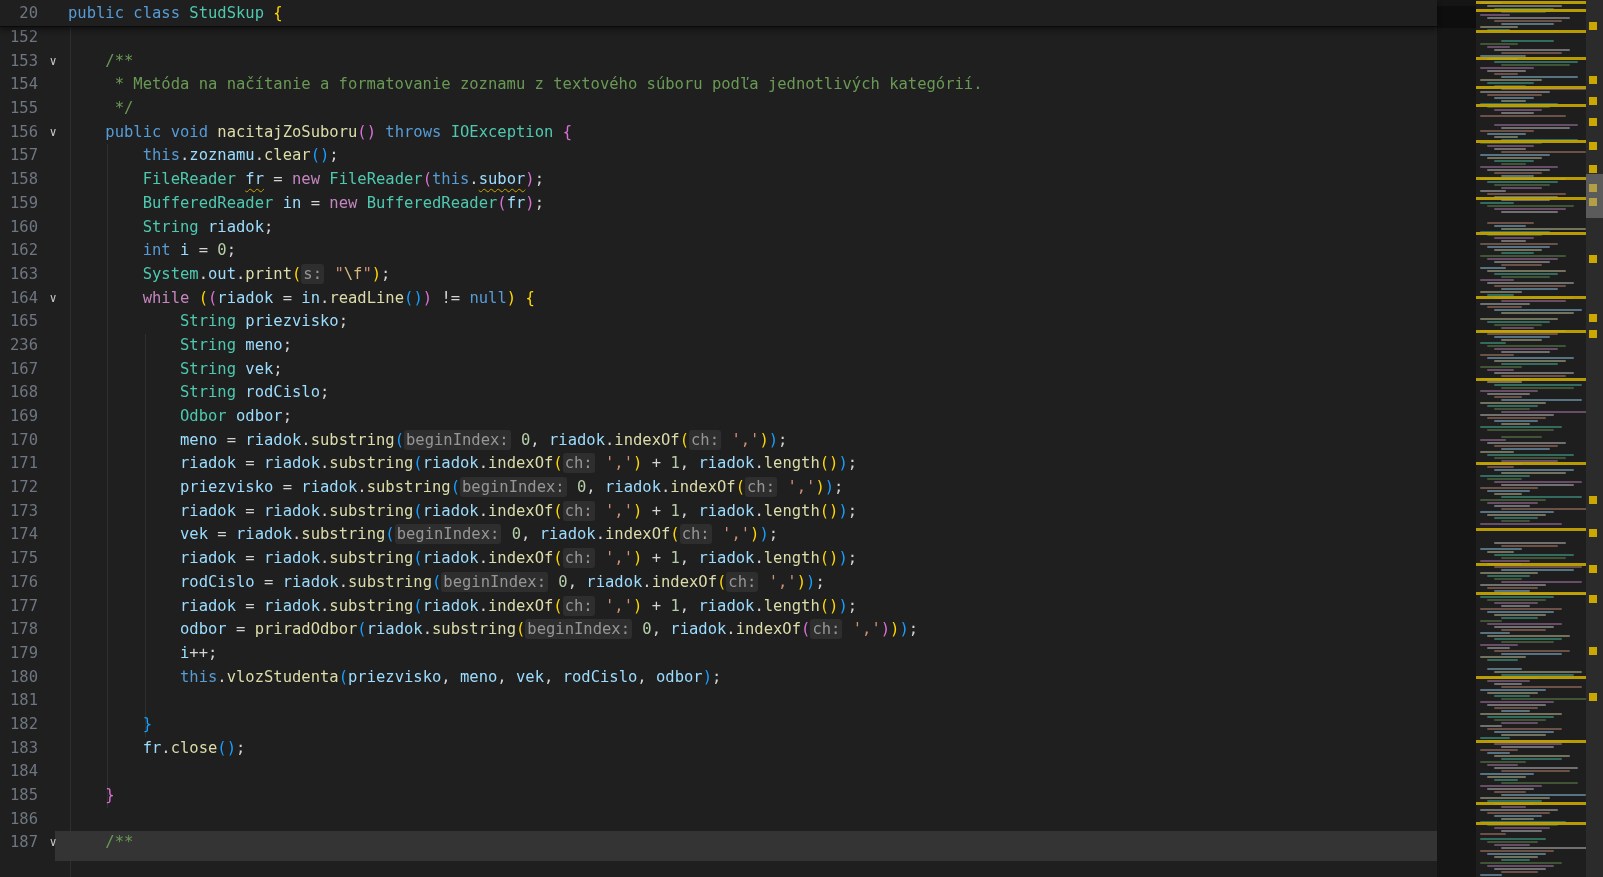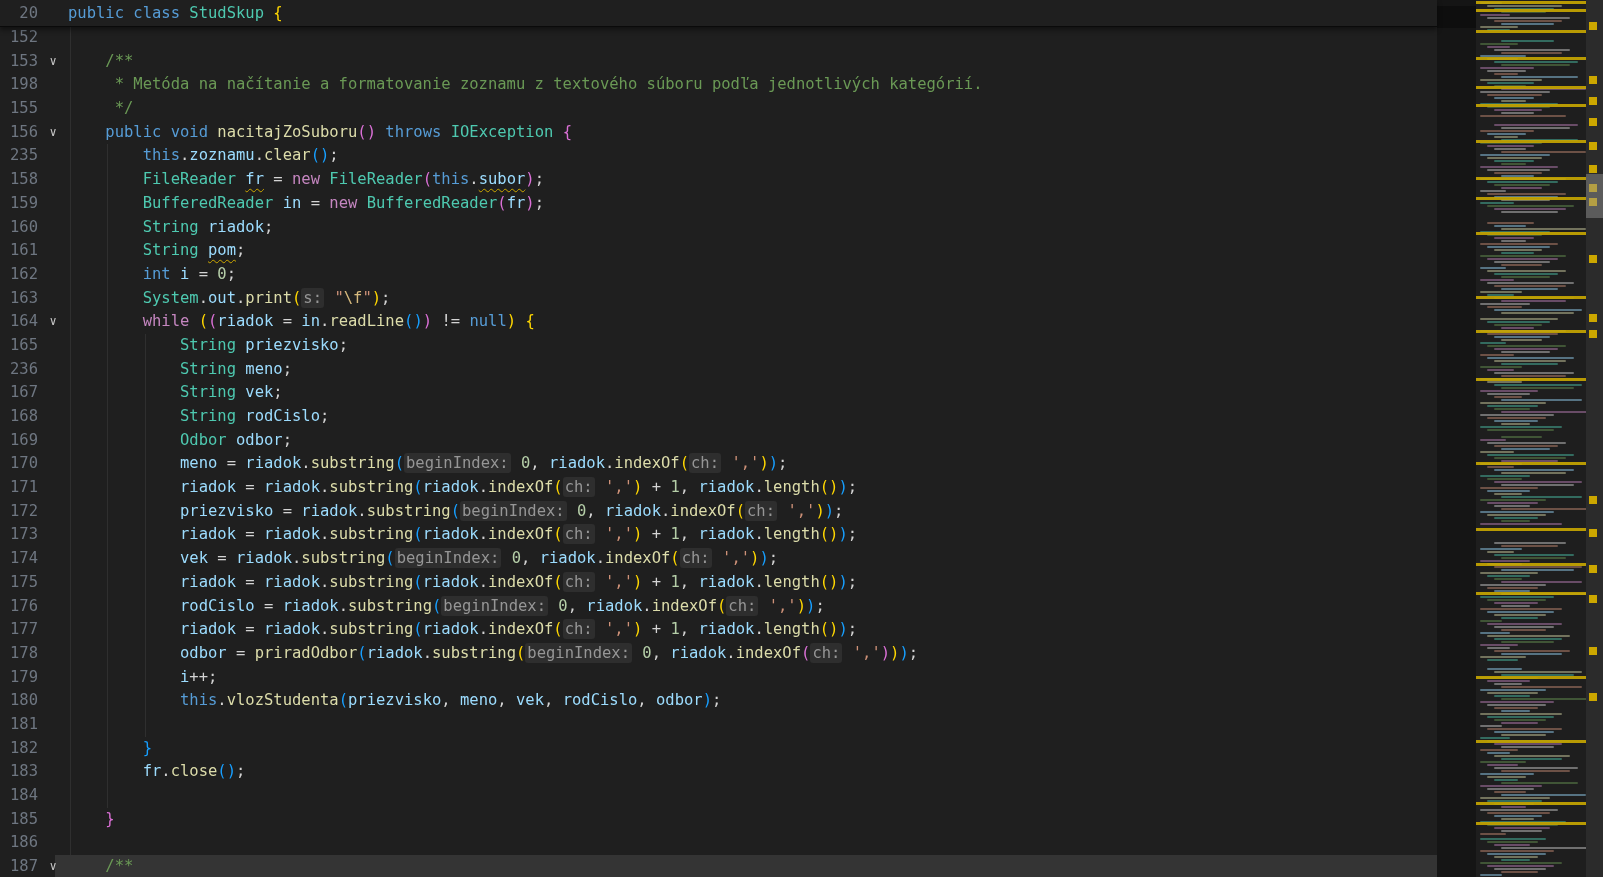--- a/index.html
+++ b/index.html
@@ -49,28 +49,27 @@
 
 <div class="screen">
 
   <div class="guide" style="left:69.5px;top:26px;height:851px;"></div>
   <div class="guide" style="left:107px;top:144px;height:664px;"></div>
   <div class="guide" style="left:144.5px;top:334px;height:403px;"></div>
 
   <div class="rows" id="rows">
       <div class="row"><span class="lnum">152</span><span class="fold"></span><span class="code"></span></div>
       <div class="row"><span class="lnum">153</span><span class="fold">∨</span><span class="code"><span class="tok ws">    </span><span class="tok cmt">/**</span></span></div>
-      <div class="row"><span class="lnum">198</span><span class="fold"></span><span class="code"><span class="tok cmt">     * Metóda na načítanie a formatovanie zoznamu z textového súboru podľa jednotlivých kategórií.</span></span></div>
+      <div class="row"><span class="lnum">154</span><span class="fold"></span><span class="code"><span class="tok cmt">     * Metóda na načítanie a formatovanie zoznamu z textového súboru podľa jednotlivých kategórií.</span></span></div>
       <div class="row"><span class="lnum">155</span><span class="fold"></span><span class="code"><span class="tok cmt">     */</span></span></div>
       <div class="row"><span class="lnum">156</span><span class="fold">∨</span><span class="code"><span class="tok ws">    </span><span class="tok kw">public</span><span class="tok ws"> </span><span class="tok kw">void</span><span class="tok ws"> </span><span class="tok fn">nacitajZoSuboru</span><span class="tok b2">(</span><span class="tok b2">)</span><span class="tok ws"> </span><span class="tok kw">throws</span><span class="tok ws"> </span><span class="tok type">IOException</span><span class="tok ws"> </span><span class="tok b2">{</span></span></div>
-      <div class="row"><span class="lnum">235</span><span class="fold"></span><span class="code"><span class="tok ws">        </span><span class="tok kw">this</span><span class="tok pun">.</span><span class="tok var">zoznamu</span><span class="tok pun">.</span><span class="tok fn">clear</span><span class="tok b3">(</span><span class="tok b3">)</span><span class="tok pun">;</span></span></div>
+      <div class="row"><span class="lnum">157</span><span class="fold"></span><span class="code"><span class="tok ws">        </span><span class="tok kw">this</span><span class="tok pun">.</span><span class="tok var">zoznamu</span><span class="tok pun">.</span><span class="tok fn">clear</span><span class="tok b3">(</span><span class="tok b3">)</span><span class="tok pun">;</span></span></div>
       <div class="row"><span class="lnum">158</span><span class="fold"></span><span class="code"><span class="tok ws">        </span><span class="tok type">FileReader</span><span class="tok ws"> </span><span class="tok var sq">fr</span><span class="tok pun"> = </span><span class="tok ctl">new</span><span class="tok ws"> </span><span class="tok type">FileReader</span><span class="tok b2">(</span><span class="tok kw">this</span><span class="tok pun">.</span><span class="tok var sq">subor</span><span class="tok b2">)</span><span class="tok pun">;</span></span></div>
       <div class="row"><span class="lnum">159</span><span class="fold"></span><span class="code"><span class="tok ws">        </span><span class="tok type">BufferedReader</span><span class="tok ws"> </span><span class="tok var">in</span><span class="tok pun"> = </span><span class="tok ctl">new</span><span class="tok ws"> </span><span class="tok type">BufferedReader</span><span class="tok b2">(</span><span class="tok var">fr</span><span class="tok b2">)</span><span class="tok pun">;</span></span></div>
       <div class="row"><span class="lnum">160</span><span class="fold"></span><span class="code"><span class="tok ws">        </span><span class="tok type">String</span><span class="tok ws"> </span><span class="tok var">riadok</span><span class="tok pun">;</span></span></div>
-      <div class="row"><span class="lnum">161</span><span class="fold"></span><span class="code"><span class="tok ws">        </span><span class="tok type">String</span><span class="tok ws"> </span><span class="tok var sq">pom</span><span class="tok pun">;</span></span></div>
       <div class="row"><span class="lnum">162</span><span class="fold"></span><span class="code"><span class="tok ws">        </span><span class="tok kw">int</span><span class="tok ws"> </span><span class="tok var">i</span><span class="tok pun"> = </span><span class="tok num">0</span><span class="tok pun">;</span></span></div>
       <div class="row"><span class="lnum">163</span><span class="fold"></span><span class="code"><span class="tok ws">        </span><span class="tok type">System</span><span class="tok pun">.</span><span class="tok var">out</span><span class="tok pun">.</span><span class="tok fn">print</span><span class="tok b1">(</span><span class="tok inlay">s:</span><span class="tok ws"> </span><span class="tok str">"</span><span class="tok esc">\f</span><span class="tok str">"</span><span class="tok b1">)</span><span class="tok pun">;</span></span></div>
       <div class="row"><span class="lnum">164</span><span class="fold">∨</span><span class="code"><span class="tok ws">        </span><span class="tok ctl">while</span><span class="tok ws"> </span><span class="tok b1">(</span><span class="tok b2">(</span><span class="tok var">riadok</span><span class="tok pun"> = </span><span class="tok var">in</span><span class="tok pun">.</span><span class="tok fn">readLine</span><span class="tok b3">(</span><span class="tok b3">)</span><span class="tok b2">)</span><span class="tok pun"> != </span><span class="tok kw">null</span><span class="tok b1">)</span><span class="tok ws"> </span><span class="tok b1">{</span></span></div>
       <div class="row"><span class="lnum">165</span><span class="fold"></span><span class="code"><span class="tok ws">            </span><span class="tok type">String</span><span class="tok ws"> </span><span class="tok var">priezvisko</span><span class="tok pun">;</span></span></div>
       <div class="row"><span class="lnum">236</span><span class="fold"></span><span class="code"><span class="tok ws">            </span><span class="tok type">String</span><span class="tok ws"> </span><span class="tok var">meno</span><span class="tok pun">;</span></span></div>
       <div class="row"><span class="lnum">167</span><span class="fold"></span><span class="code"><span class="tok ws">            </span><span class="tok type">String</span><span class="tok ws"> </span><span class="tok var">vek</span><span class="tok pun">;</span></span></div>
       <div class="row"><span class="lnum">168</span><span class="fold"></span><span class="code"><span class="tok ws">            </span><span class="tok type">String</span><span class="tok ws"> </span><span class="tok var">rodCislo</span><span class="tok pun">;</span></span></div>
       <div class="row"><span class="lnum">169</span><span class="fold"></span><span class="code"><span class="tok ws">            </span><span class="tok type">Odbor</span><span class="tok ws"> </span><span class="tok var">odbor</span><span class="tok pun">;</span></span></div>
       <div class="row"><span class="lnum">170</span><span class="fold"></span><span class="code"><span class="tok ws">            </span><span class="tok var">meno</span><span class="tok pun"> = </span><span class="tok var">riadok</span><span class="tok pun">.</span><span class="tok fn">substring</span><span class="tok b3">(</span><span class="tok inlay">beginIndex:</span><span class="tok ws"> </span><span class="tok num">0</span><span class="tok pun">, </span><span class="tok var">riadok</span><span class="tok pun">.</span><span class="tok fn">indexOf</span><span class="tok b1">(</span><span class="tok inlay">ch:</span><span class="tok ws"> </span><span class="tok str">','</span><span class="tok b1">)</span><span class="tok b3">)</span><span class="tok pun">;</span></span></div>
       <div class="row"><span class="lnum">171</span><span class="fold"></span><span class="code"><span class="tok ws">            </span><span class="tok var">riadok</span><span class="tok pun"> = </span><span class="tok var">riadok</span><span class="tok pun">.</span><span class="tok fn">substring</span><span class="tok b3">(</span><span class="tok var">riadok</span><span class="tok pun">.</span><span class="tok fn">indexOf</span><span class="tok b1">(</span><span class="tok inlay">ch:</span><span class="tok ws"> </span><span class="tok str">','</span><span class="tok b1">)</span><span class="tok pun"> + </span><span class="tok num">1</span><span class="tok pun">, </span><span class="tok var">riadok</span><span class="tok pun">.</span><span class="tok fn">length</span><span class="tok b1">(</span><span class="tok b1">)</span><span class="tok b3">)</span><span class="tok pun">;</span></span></div>

